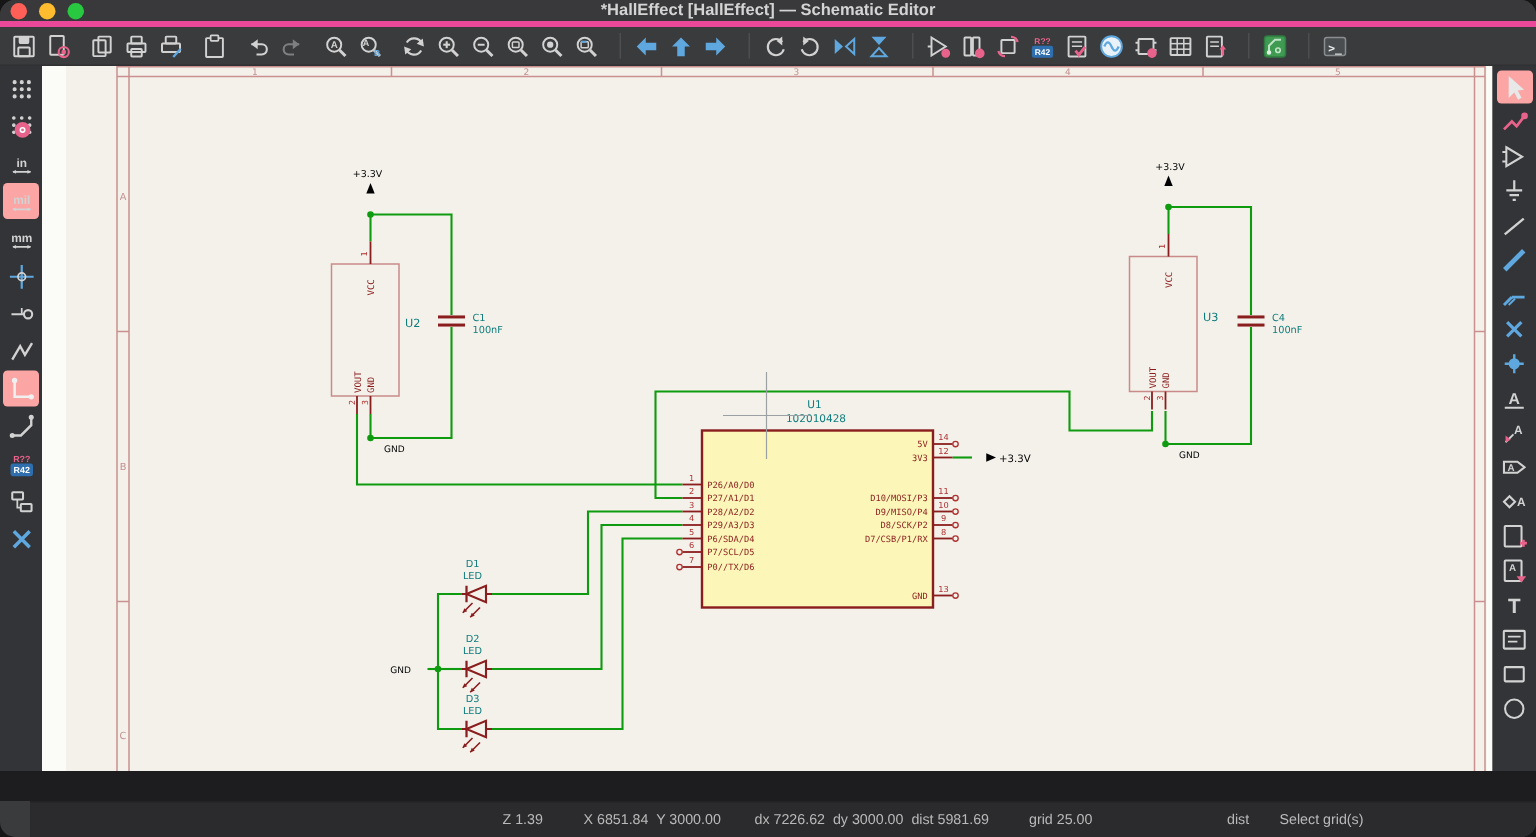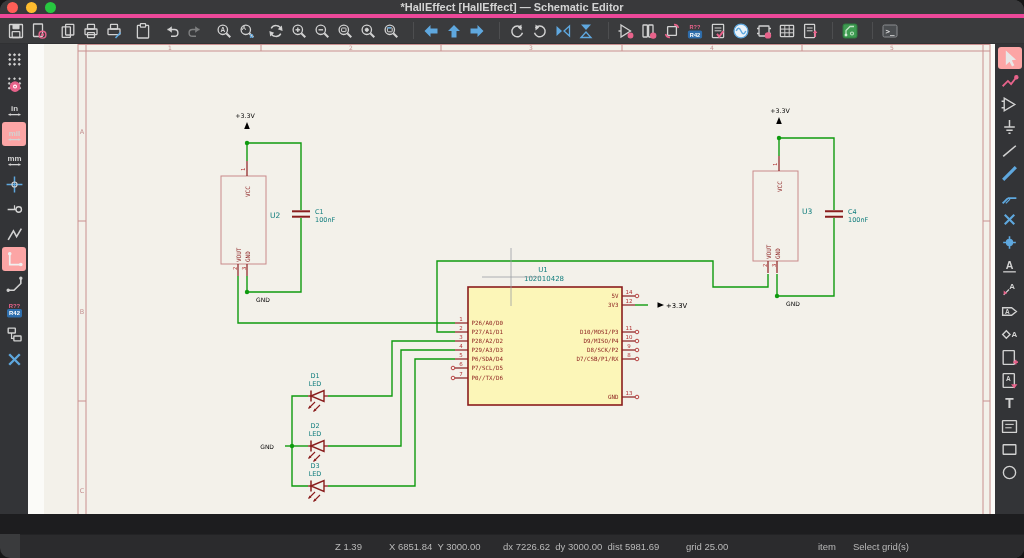--- a/index.html
+++ b/index.html
@@ -753,17 +753,17 @@
       </div>
     </div>
 
   <div class="scrollstrip"></div>
 
   <div class="statusbar">
     <span style="left:315px">Z 1.39</span>
     <span style="left:369px">X 6851.84  Y 3000.00</span>
     <span style="left:483px">dx 7226.62  dy 3000.00  dist 5981.69</span>
     <span style="left:666px">grid 25.00</span>
-    <span style="left:798px">item</span>
+    <span style="left:798px">dist</span>
     <span style="left:833px">Select grid(s)</span>
   </div>
 
 </div>
 
 </body></html>

